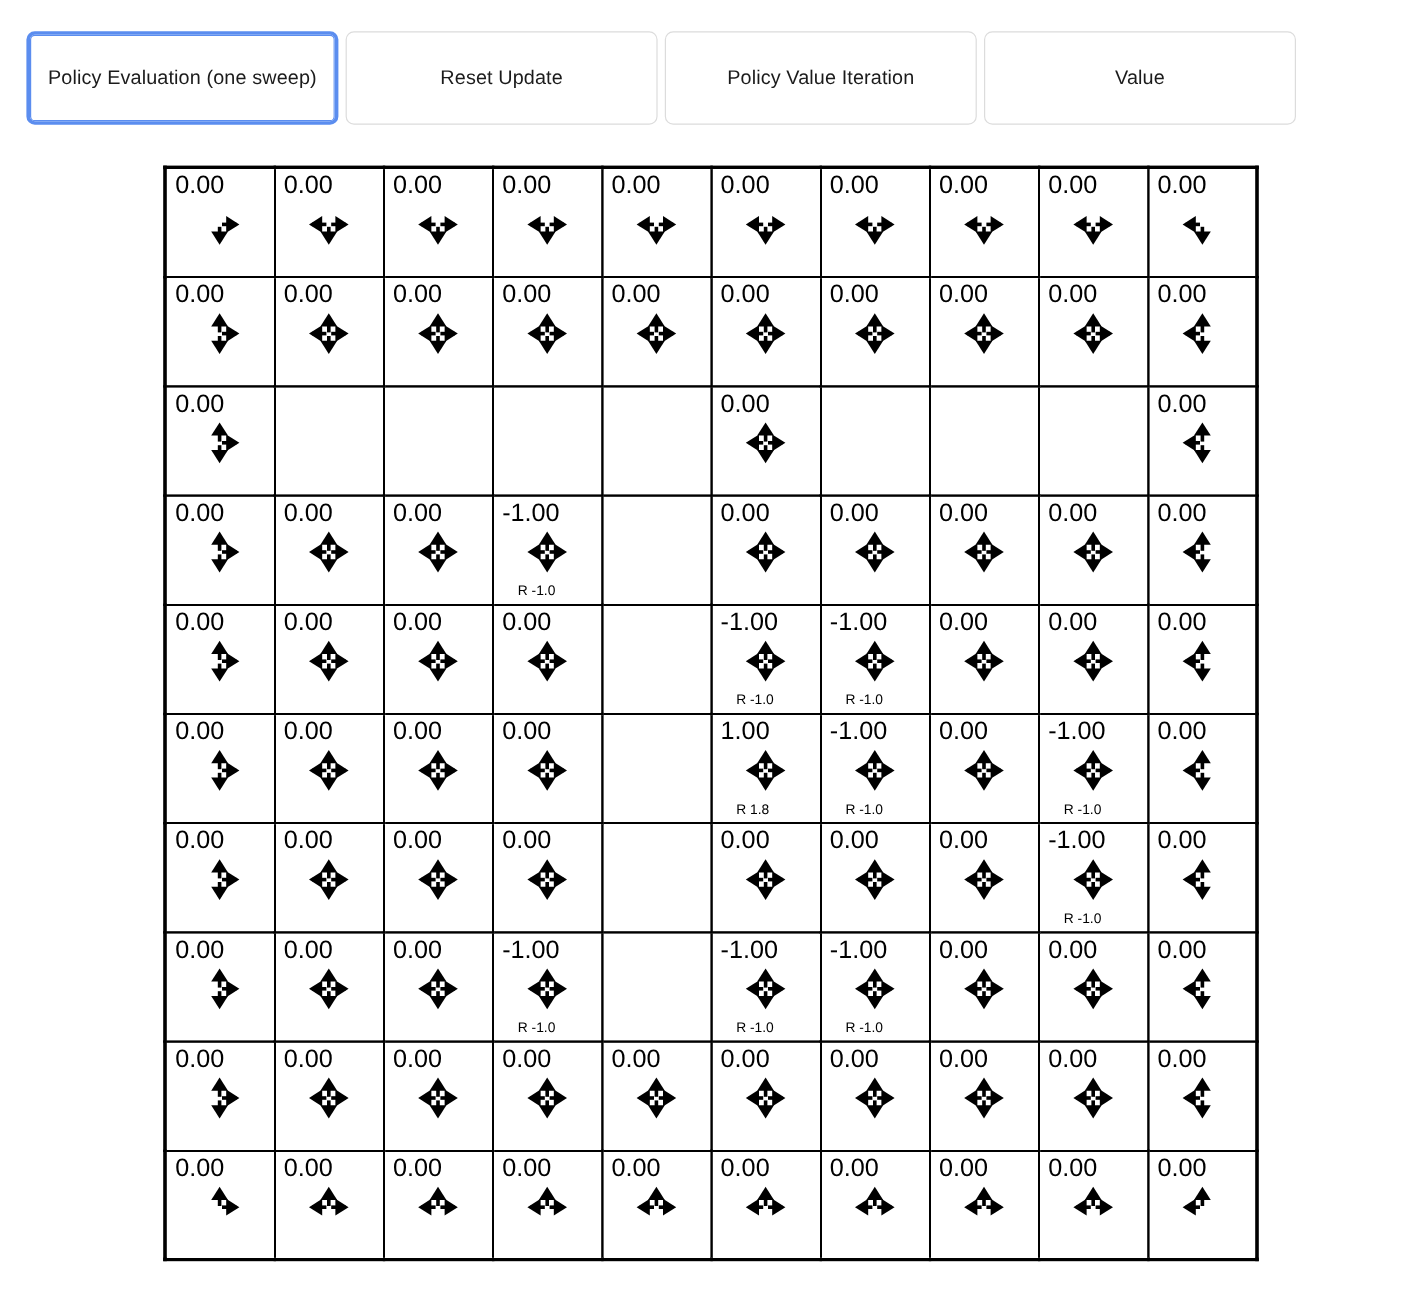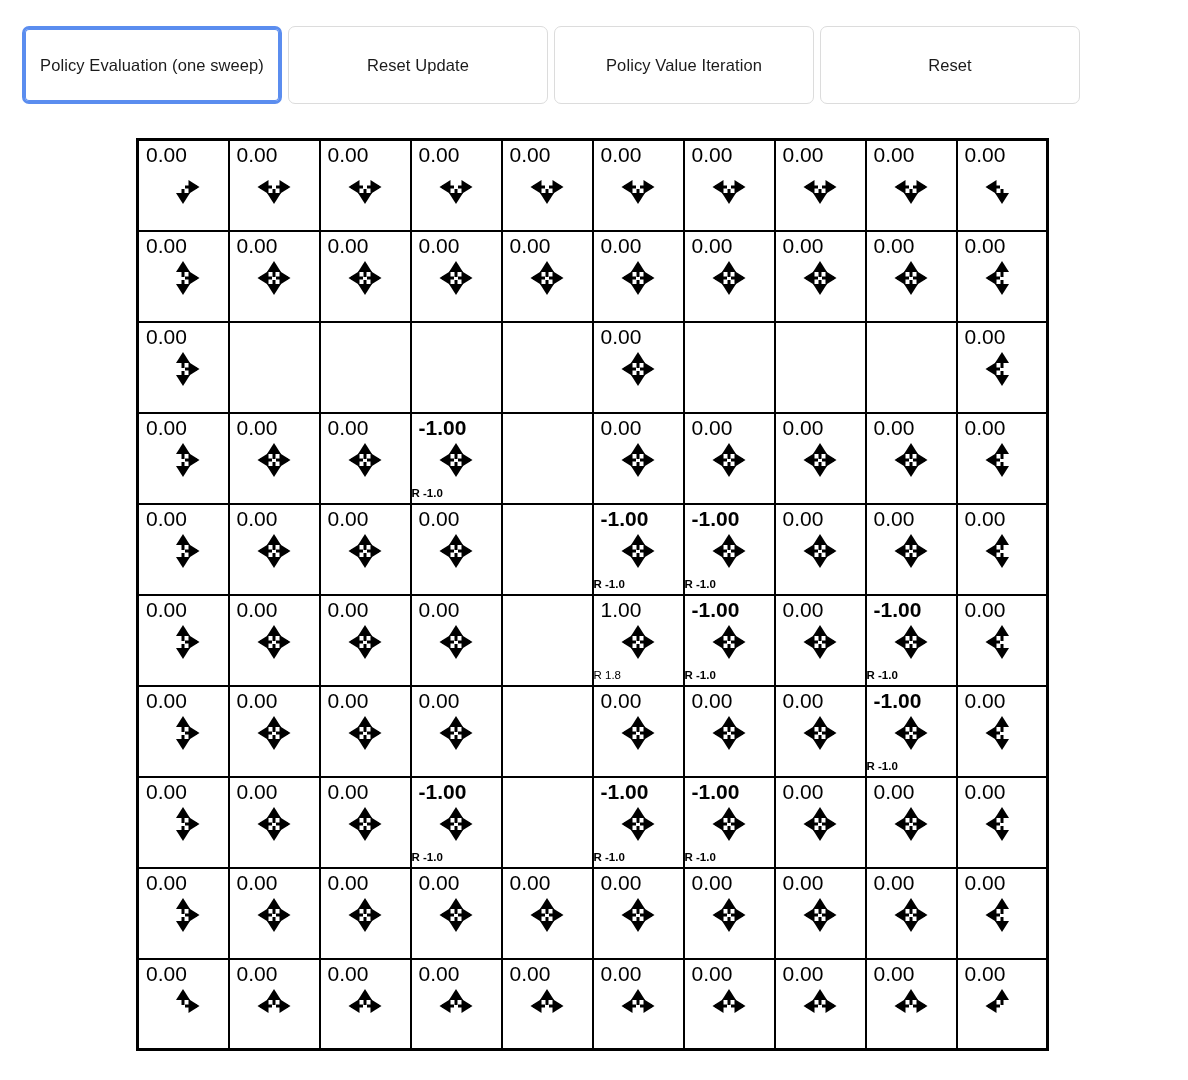--- a/index.html
+++ b/index.html
@@ -45,34 +45,34 @@
   }
   table.grid td {
     width: 91px; height: 91px;
     border: 2px solid #000;
     padding: 0;
     vertical-align: top;
     position: relative;
     background: #fff;
   }
   td.wall { background: #a8a8a8; }
-  td.neg  { background: #f59a9a; font-weight: bold; }
+  td.neg  { background: #f59a9a; }
   td.pos  { background: #8cf08c; }
 
   .val {
     position: absolute;
     left: 7px; top: 3px;
     font-size: 21px;
     color: #000;
     line-height: 1;
     font-family: "Liberation Sans", sans-serif;
   }
   .rew {
     position: absolute;
-    left: 0; bottom: 3px;
+    left: 20px; bottom: 3px;
     font-size: 11.5px;
     color: #000;
     line-height: 1;
   }
   .arrows {
     position: absolute;
     left: 0; top: 0; width: 100%; height: 100%;
     pointer-events: none;
   }
   
@@ -136,21 +136,21 @@
       <div class="tbtn active">
         <span>Policy Evaluation (one sweep)</span>
       </div>
       <div class="tbtn">
         <span>Reset Update</span>
       </div>
       <div class="tbtn">
         <span>Policy Value Iteration</span>
       </div>
       <div class="tbtn">
-        <span>Reset</span>
+        <span>Value</span>
       </div>
     </div>
 
   <div class="grid-wrap">
     <table class="grid">
       <tbody id="grid-body">
           <tr>
             <td>
               <div class="val">0.00</div>
               <div class="arrows">

